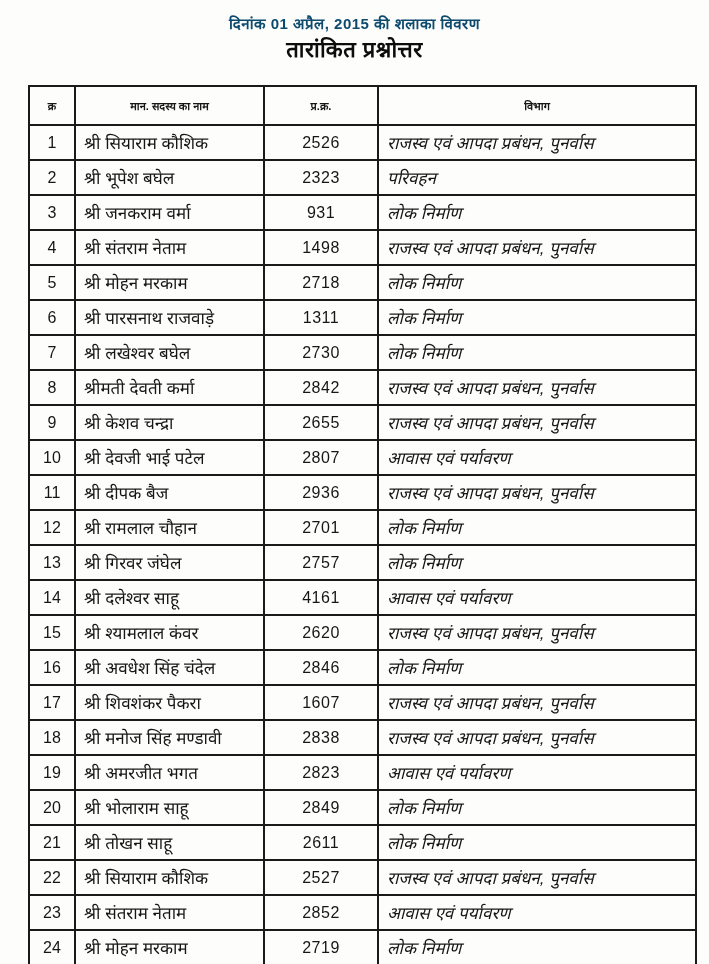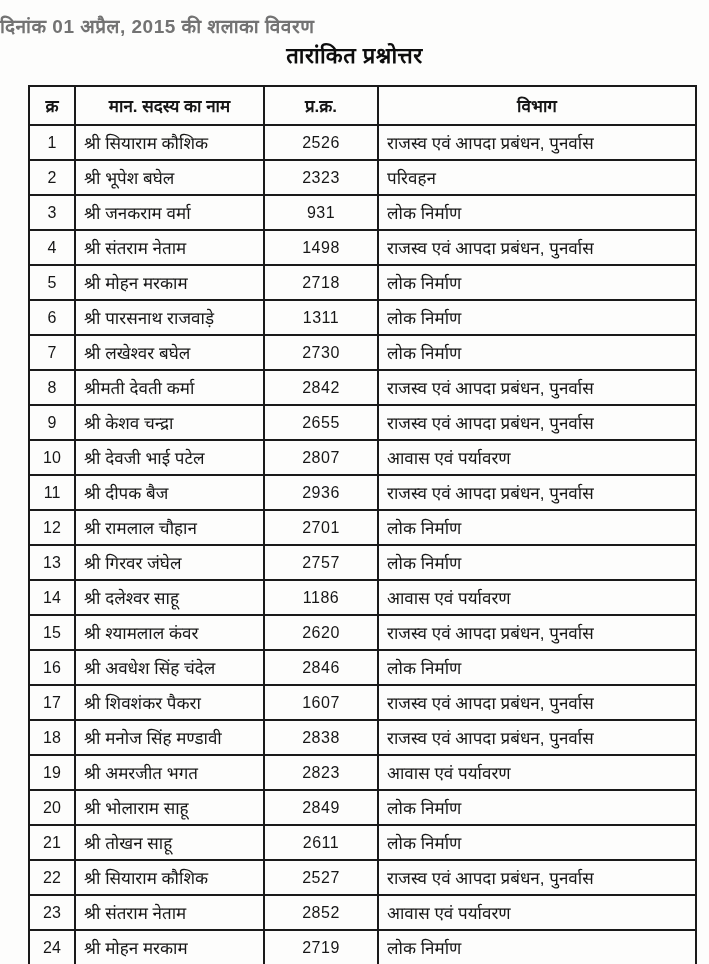--- a/index.html
+++ b/index.html
@@ -14,25 +14,26 @@
     color: #111111;
     position: relative;
     overflow: hidden;
   }
   .page {
     width: 709px;
     height: 964px;
     background: #fdfdfc;
   }
   .title {
+    text-align: center;
     font-weight: bold;
-    font-size: 19px;
+    font-size: 15px;
     padding-top: 13px;
     letter-spacing: 0.5px;
-    color: #737373;
+    color: #0c4a6e;
   }
   .subtitle {
     text-align: center;
     font-weight: bold;
     font-size: 22px;
     letter-spacing: 0.5px;
     color: #0d0d0d;
   }
   table.shalaka {
     position: absolute;
@@ -47,37 +48,37 @@
   table.shalaka td {
     border: 2px solid #1a1a1a;
     padding: 2px 8px;
     overflow: hidden;
     white-space: nowrap;
     color: #161616;
   }
   table.shalaka th {
     height: 33px;
     font-weight: bold;
-    font-size: 17px;
+    font-size: 11px;
     margin-top: 29px;
   }
   table.shalaka td {
     height: 29px;
     font-weight: normal;
   }
   .w0 { width: 46px; }
   .w1 { width: 189px; }
   .w2 { width: 114px; }
   .w3 { width: 318px; }
   .al-c { text-align: center; }
   .al-l { text-align: center; }
   td.c0 { text-align: center; font-size: 16px; }
   td.c1 { text-align: left; }
   td.c2 { text-align: center; font-size: 16px; letter-spacing: 0.5px; }
-  td.c3 { text-align: left; }
+  td.c3 { text-align: left; font-style: italic; }
 </style>
 </head>
 <body>
 
 <div class="page">
   <div class="title">दिनांक 01 अप्रैल, 2015 की शलाका विवरण</div>
   <div class="subtitle">तारांकित प्रश्नोत्तर</div>
 
   <table class="shalaka">
     <colgroup>
@@ -169,21 +170,21 @@
         </tr>
         <tr>
           <td class="c0">13</td>
           <td class="c1">श्री गिरवर जंघेल</td>
           <td class="c2">2757</td>
           <td class="c3">लोक निर्माण</td>
         </tr>
         <tr>
           <td class="c0">14</td>
           <td class="c1">श्री दलेश्वर साहू</td>
-          <td class="c2">1186</td>
+          <td class="c2">4161</td>
           <td class="c3">आवास एवं पर्यावरण</td>
         </tr>
         <tr>
           <td class="c0">15</td>
           <td class="c1">श्री श्यामलाल कंवर</td>
           <td class="c2">2620</td>
           <td class="c3">राजस्व एवं आपदा प्रबंधन, पुनर्वास</td>
         </tr>
         <tr>
           <td class="c0">16</td>

